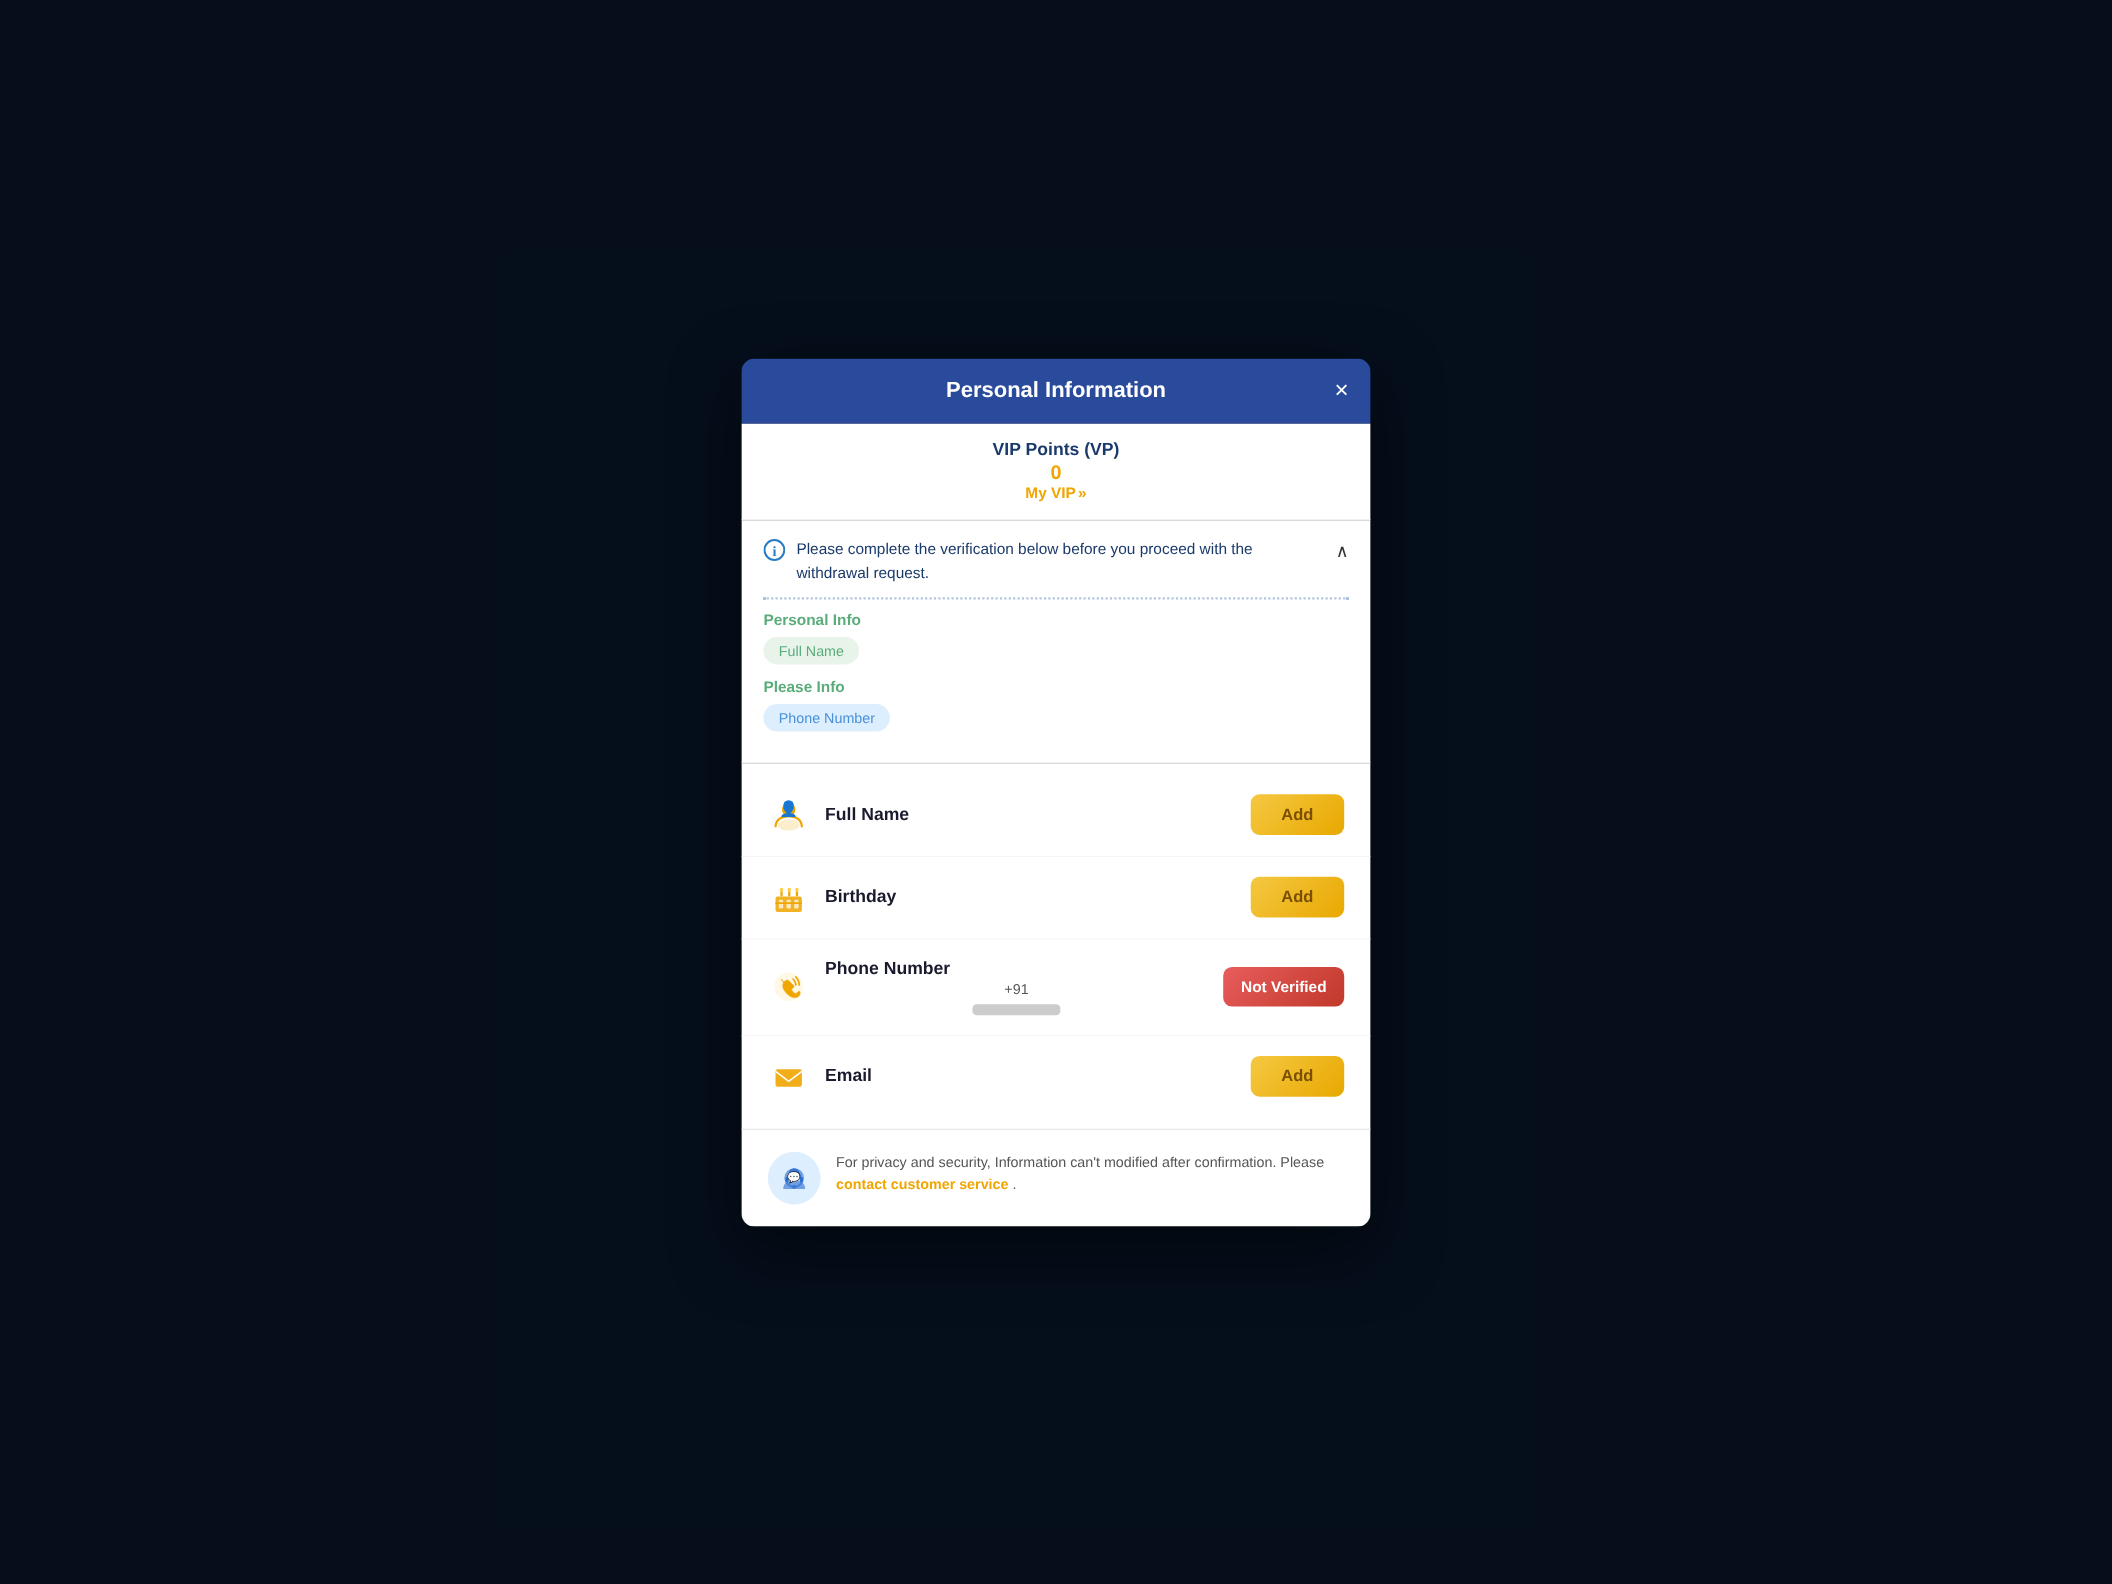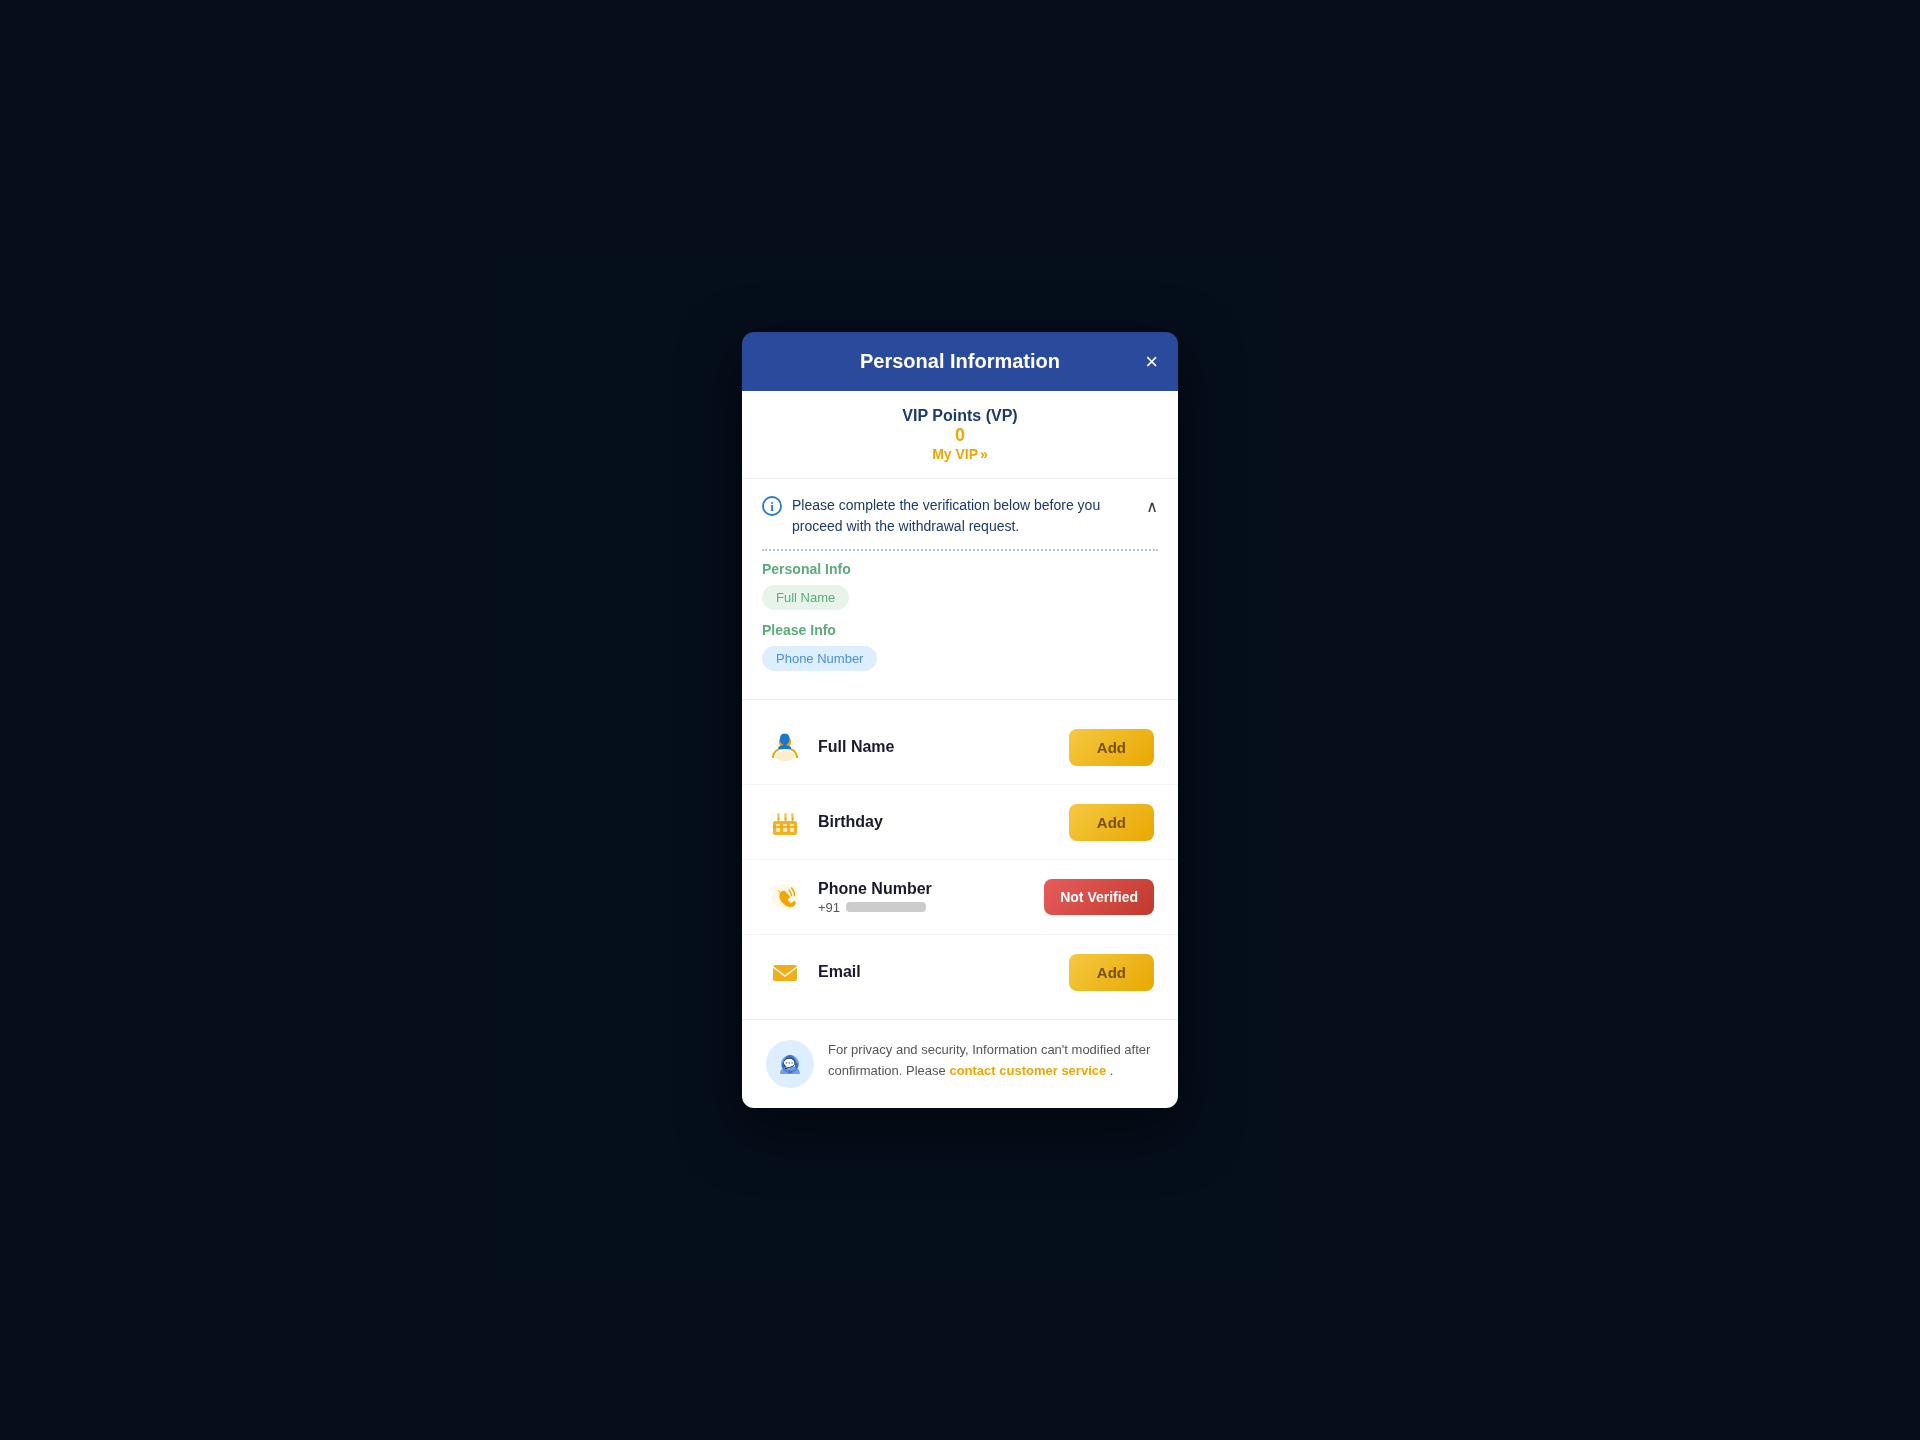--- a/index.html
+++ b/index.html
@@ -17,21 +17,21 @@
     .modal-overlay {
       position: absolute;
       inset: 0;
       background: rgba(0, 0, 0, 0.55);
       display: flex;
       align-items: center;
       justify-content: center;
     }
 
     .modal {
-      width: 436px;
+      width: 572px;
       border-radius: 12px;
       overflow: hidden;
       box-shadow: 0 20px 60px rgba(0,0,0,0.5);
       display: flex;
       flex-direction: column;
       justify-content: center;
     }
 
     .modal-header {
       background: #2a4a9c;
@@ -207,20 +207,21 @@
       font-weight: 600;
     }
 
     .phone-number-value {
       color: #888;
       font-size: 13px;
       margin-top: 2px;
       display: flex;
       align-items: center;
       gap: 6px;
+      flex-direction: column;
     }
 
     .phone-country {
       color: #555;
       font-weight: 500;
     }
 
     .phone-masked {
       display: inline-block;
       width: 80px;

